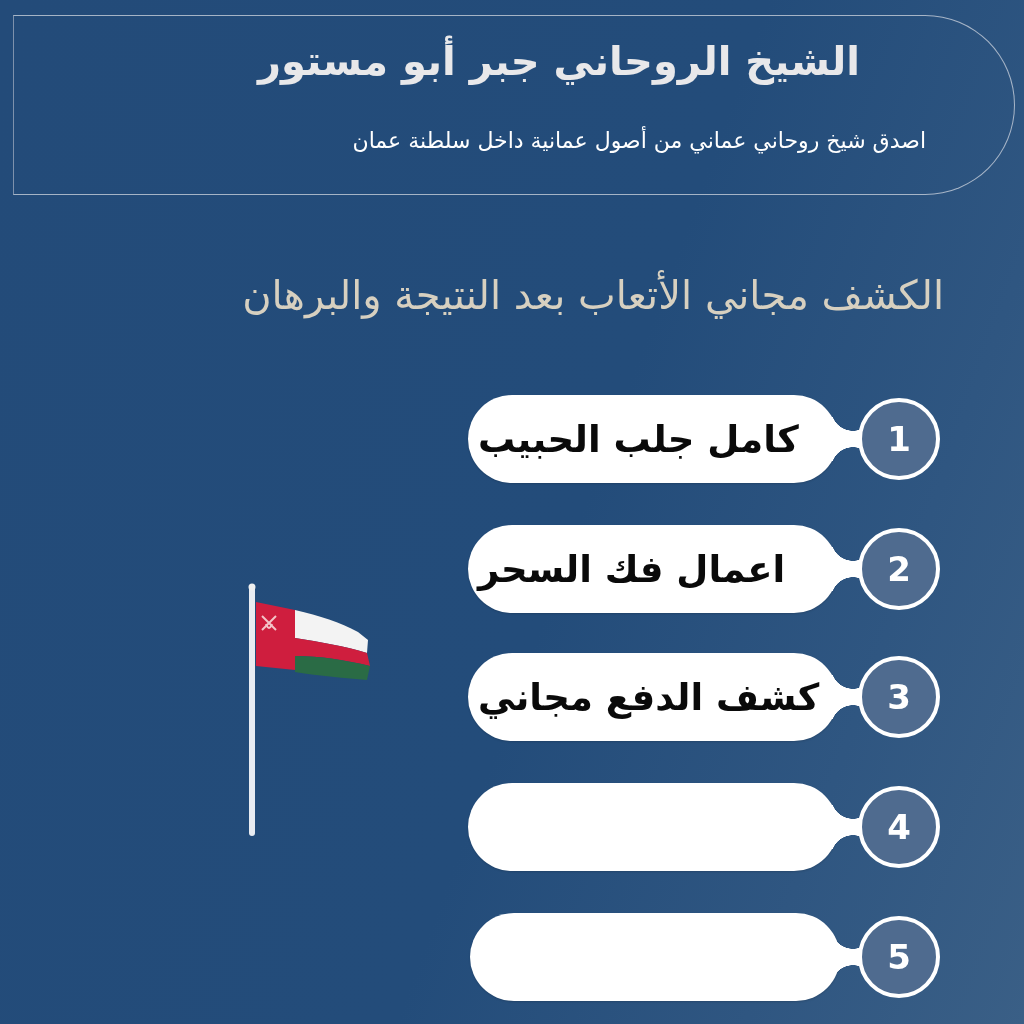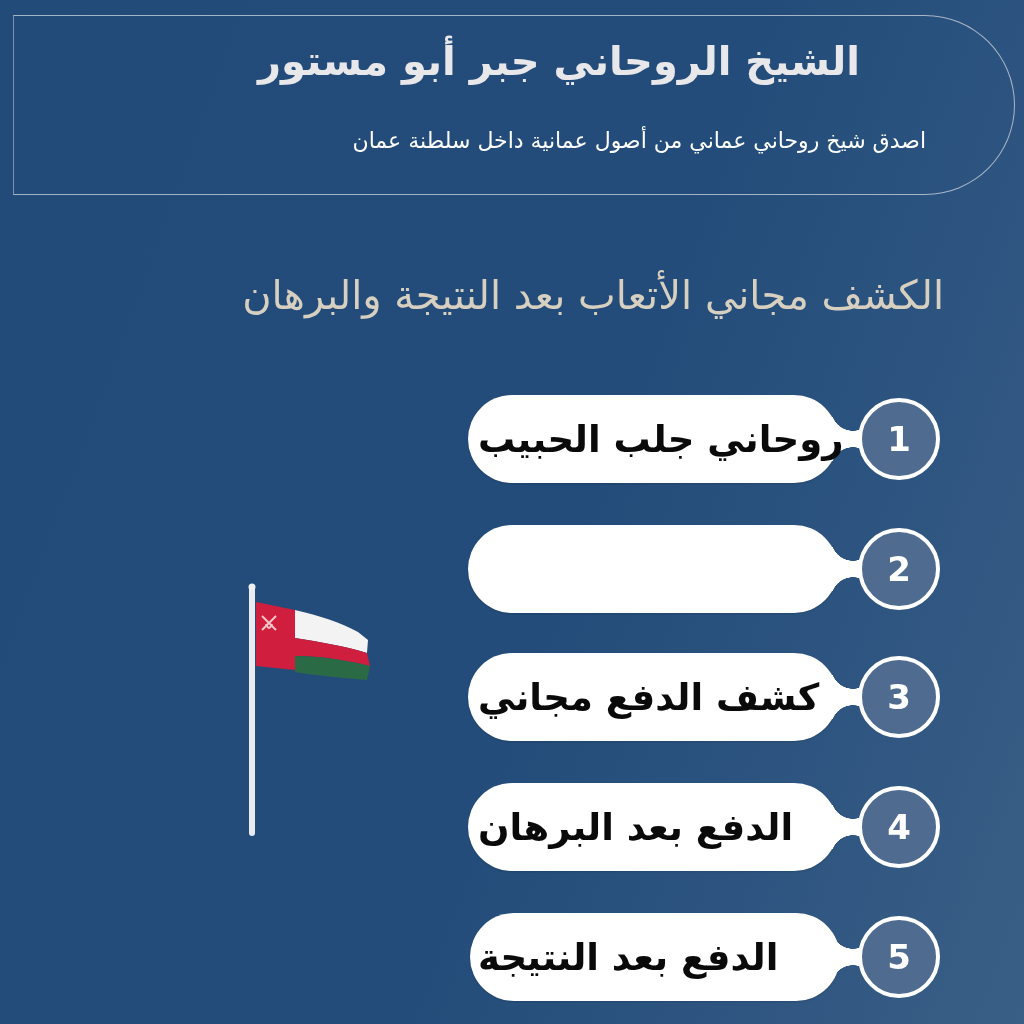--- a/index.html
+++ b/index.html
@@ -179,38 +179,37 @@
       <path d="M26 44 Q29 52 32 44"></path>
     </g>
   </svg>
 </div>
 
 <div class="list">
   <div class="item item-1">
     <div class="pill"></div>
     <div class="connector"></div>
     <div class="badge">1</div>
-    <div class="item-label">روحاني جلب الحبيب</div>
+    <div class="item-label">كامل جلب الحبيب</div>
   </div>
   <div class="item item-2">
     <div class="pill"></div>
     <div class="connector"></div>
     <div class="badge">2</div>
+    <div class="item-label">اعمال فك السحر</div>
   </div>
   <div class="item item-3">
     <div class="pill"></div>
     <div class="connector"></div>
     <div class="badge">3</div>
     <div class="item-label">كشف الدفع مجاني</div>
   </div>
   <div class="item item-4">
     <div class="pill"></div>
     <div class="connector"></div>
     <div class="badge">4</div>
-    <div class="item-label">الدفع بعد البرهان</div>
   </div>
   <div class="item item-5">
     <div class="pill"></div>
     <div class="connector"></div>
     <div class="badge">5</div>
-    <div class="item-label">الدفع بعد النتيجة</div>
   </div>
 </div>
 
 </body></html>

